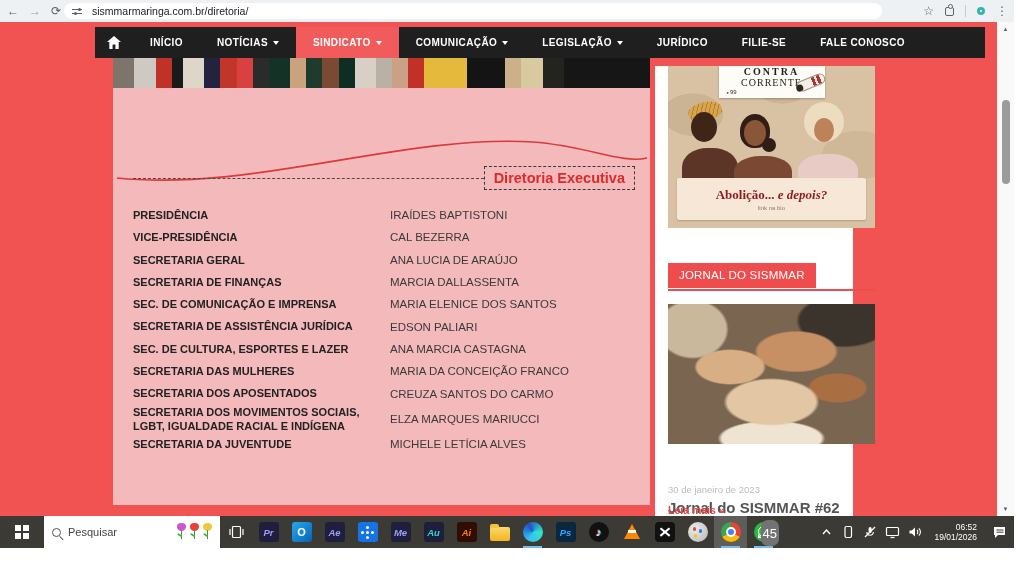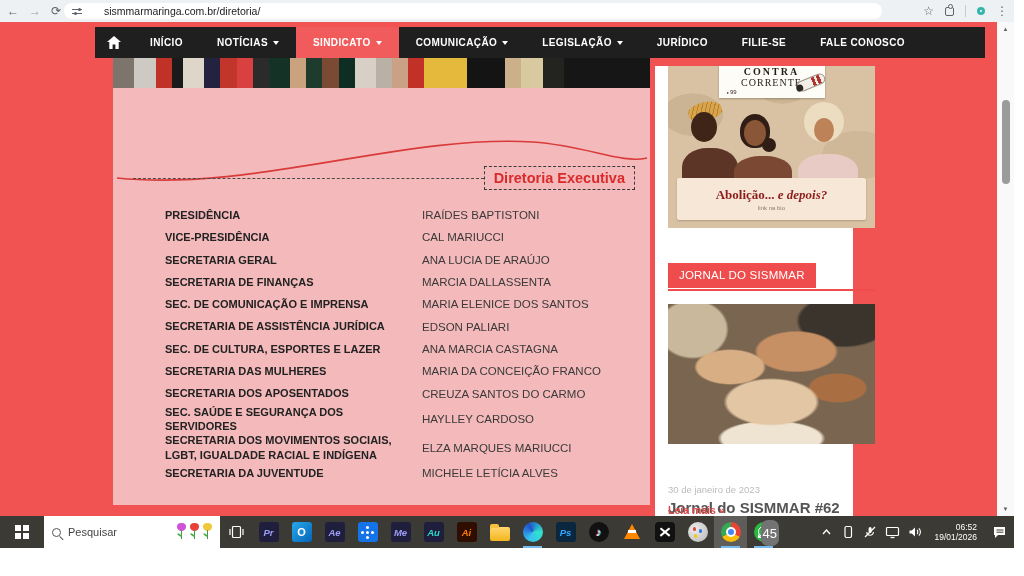--- a/index.html
+++ b/index.html
@@ -4,21 +4,21 @@
 <style>
   * { margin:0; padding:0; box-sizing:border-box; }
   body { width:1024px; height:576px; background:#fff; font-family:"Liberation Sans", sans-serif; position:relative; overflow:hidden; }
 
   .screen { position:absolute; left:0; top:0; width:1014px; height:548px; }
 
   
   .chrome { position:absolute; left:0; top:0; width:100%; height:22px; background:#eef1f3; display:flex; align-items:center; }
   .nav-btns { display:flex; align-items:center; gap:10px; padding:0 8px 0 7px; color:#5f6368; font-size:12px; }
   .nav-btns .dim { color:#9aa0a6; }
-  .omnibox { position:absolute; left:64px; top:3px; width:818px; height:16px; background:#fff; border-radius:8px; display:flex; align-items:center; padding:0 8px; gap:22px; }
+  .omnibox { position:absolute; left:64px; top:3px; width:818px; height:16px; background:#fff; border-radius:8px; display:flex; align-items:center; padding:0 8px; gap:10px; }
   .tune { width:10px; height:10px; position:relative;
     background: linear-gradient(#5f6368 0 0) 0 3px/10px 1.2px no-repeat,
                 linear-gradient(#5f6368 0 0) 0 7px/10px 1.2px no-repeat; }
   .tune::before { content:""; position:absolute; left:6px; top:2px; width:3px; height:3px; border-radius:50%; background:#5f6368; }
   .tune::after  { content:""; position:absolute; left:2px; top:6px; width:3px; height:3px; border-radius:50%; background:#5f6368; }
   .url { font-size:10.5px; color:#202124; }
   .chrome-right { position:absolute; right:6px; top:0; height:22px; display:flex; align-items:center; gap:11px; color:#5f6368; }
   .star { font-size:12px; }
   .puzzle { width:9px; height:9px; border:1.2px solid #5f6368; border-radius:2px; position:relative; }
   .puzzle::before { content:""; position:absolute; top:-3.4px; left:2.4px; width:3px; height:3px; border:1.2px solid #5f6368; border-radius:50%; background:#eef1f3; }
@@ -48,21 +48,21 @@
   
   .pink-box { position:absolute; left:113px; top:66px; width:537px; height:417px; background:#f4b9ba; }
   .wave { position:absolute; left:0; top:24px; width:537px; height:80px; }
 
   .heading-row { position:absolute; left:20px; top:78px; width:502px; display:flex; align-items:center; }
   .leader { flex:1; border-top:1.5px dashed #4a4a4a; height:0; }
   .heading-box { border:1.5px dashed #3a3a3a; padding:3px 9px; color:#d92b2b; font-weight:bold; font-size:14.5px; white-space:nowrap; }
 
   .dir-list { position:absolute; left:20px; top:116px; width:505px; display:flex; flex-direction:column; }
   .dir-row { display:flex; align-items:center; min-height:22.3px; }
-  .dir-role { width:257px; font-weight:bold; font-size:11px; color:#222; padding-right:8px; line-height:1.3; white-space:pre-line;margin-left:32px; }
+  .dir-role { width:257px; font-weight:bold; font-size:11px; color:#222; padding-right:8px; line-height:1.3; white-space:pre-line; }
   .dir-name { font-size:11.5px; color:#3a3a3a; }
 
   
   .sidebar { position:absolute; left:655px; top:44px; width:198px; height:458px; background:#fff; }
 
   .podcast-card { position:absolute; left:13px; top:0; width:207px; height:162px; background:#d8c2a3; overflow:hidden;
     background-image: radial-gradient(ellipse 50px 35px at 12% 30%, #cbb493 0 60%, transparent 61%),
                       radial-gradient(ellipse 60px 40px at 92% 55%, #cfb897 0 60%, transparent 61%),
                       radial-gradient(ellipse 45px 30px at 55% 12%, #cdb594 0 60%, transparent 61%); }
   .pc-label { position:absolute; left:50%; transform:translateX(-50%); top:-8px; width:106px; background:#fdfcf7; box-shadow:0 1px 2px rgba(0,0,0,.25); text-align:center; padding:8px 2px 3px; }
@@ -247,21 +247,21 @@
         <div class="leader"></div>
         <div class="heading-box">Diretoria Executiva</div>
       </div>
       <div class="dir-list">
         <div class="dir-row">
             <div class="dir-role">PRESIDÊNCIA</div>
             <div class="dir-name">IRAÍDES BAPTISTONI</div>
           </div>
         <div class="dir-row">
             <div class="dir-role">VICE-PRESIDÊNCIA</div>
-            <div class="dir-name">CAL MARIUCCI</div>
+            <div class="dir-name">CAL BEZERRA</div>
           </div>
         <div class="dir-row">
             <div class="dir-role">SECRETARIA GERAL</div>
             <div class="dir-name">ANA LUCIA DE ARAÚJO</div>
           </div>
         <div class="dir-row">
             <div class="dir-role">SECRETARIA DE FINANÇAS</div>
             <div class="dir-name">MARCIA DALLASSENTA</div>
           </div>
         <div class="dir-row">
@@ -276,24 +276,20 @@
             <div class="dir-role">SEC. DE CULTURA, ESPORTES E LAZER</div>
             <div class="dir-name">ANA MARCIA CASTAGNA</div>
           </div>
         <div class="dir-row">
             <div class="dir-role">SECRETARIA DAS MULHERES</div>
             <div class="dir-name">MARIA DA CONCEIÇÃO FRANCO</div>
           </div>
         <div class="dir-row">
             <div class="dir-role">SECRETARIA DOS APOSENTADOS</div>
             <div class="dir-name">CREUZA SANTOS DO CARMO</div>
-          </div>
-        <div class="dir-row">
-            <div class="dir-role">SEC. SAÚDE E SEGURANÇA DOS SERVIDORES</div>
-            <div class="dir-name">HAYLLEY CARDOSO</div>
           </div>
         <div class="dir-row">
             <div class="dir-role">SECRETARIA DOS MOVIMENTOS SOCIAIS,
 LGBT, IGUALDADE RACIAL E INDÍGENA</div>
             <div class="dir-name">ELZA MARQUES MARIUCCI</div>
           </div>
         <div class="dir-row">
             <div class="dir-role">SECRETARIA DA JUVENTUDE</div>
             <div class="dir-name">MICHELE LETÍCIA ALVES</div>
           </div>

